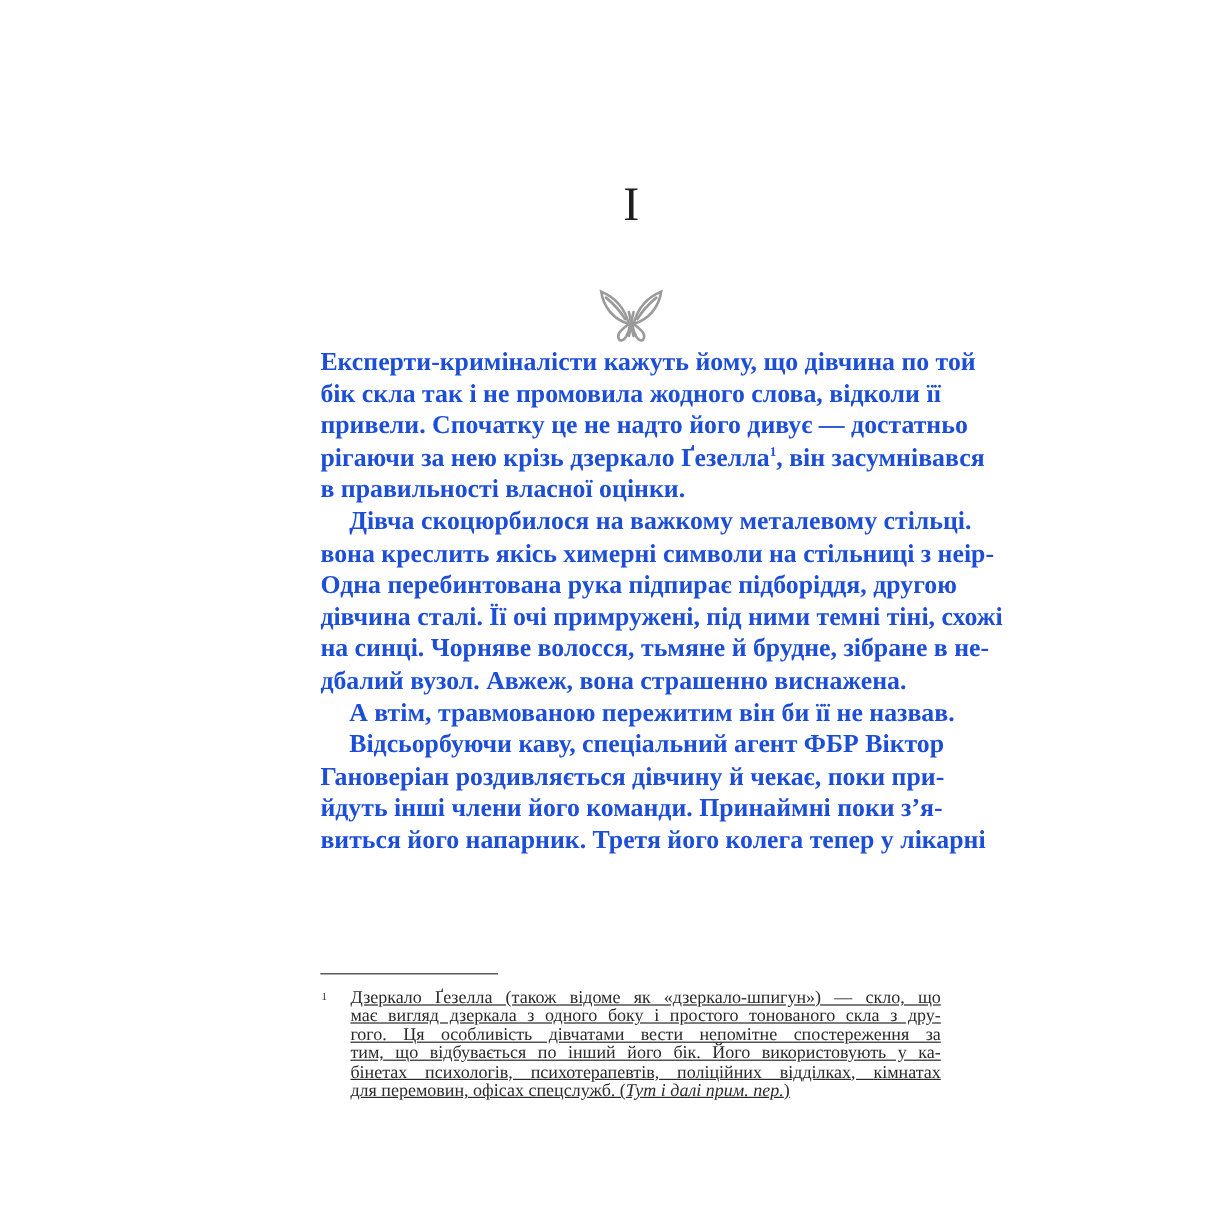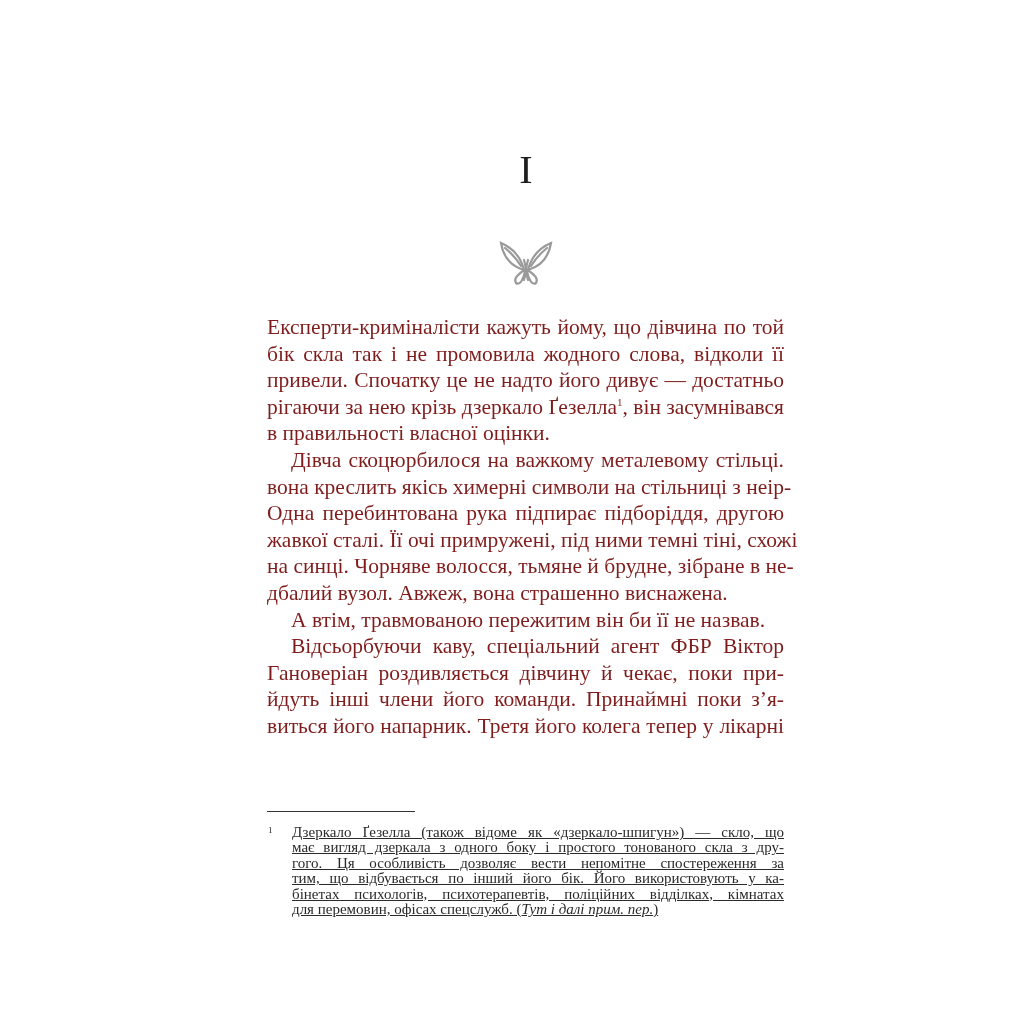--- a/index.html
+++ b/index.html
@@ -5,23 +5,23 @@
     html, body { margin: 0; padding: 0; background: #ffffff; }
     body { width: 1024px; height: 1024px; position: relative; overflow: hidden; }
     .page { position: absolute; left: 0; top: 0; width: 1024px; height: 1024px; background: #fff; }
     .chapter-num {
       position: absolute; left: 0; width: 1052px; top: 146px; text-align: center;
       font-family: "Liberation Serif", "DejaVu Serif", serif;
       font-size: 40px; color: #1e1e1e; line-height: 48px;
     }
     .ornament { position: absolute; left: 499px; top: 240px; width: 54px; height: 46px; }
     .body-text {
-      position: absolute; left: 267px; top: 314px; width: 517px;
+      position: absolute; left: 267px; top: 288px; width: 517px;
       font-family: "Liberation Serif", "DejaVu Serif", serif;
-      font-size: 21.5px; line-height: 26.6px; color: #7f1d1d;
+      font-size: 21.5px; line-height: 26.6px; color: #1d4ed8; font-weight: bold;
     }
     .body-line { display: block; white-space: nowrap; text-align: justify; text-align-last: justify; height: 26.6px; }
     .body-line.last { text-align-last: left; }
     .body-line.indent { padding-left: 24px; }
     sup.fn-ref { font-size: 11px; vertical-align: 8px; line-height: 0; }
     .fn-rule { position: absolute; left: 267px; top: 811px; width: 148px; height: 0; border-top: 1px solid #333; }
     .footnote {
       position: absolute; left: 267px; top: 825px; width: 517px;
       font-family: "Liberation Serif", "DejaVu Serif", serif;
       font-size: 15px; line-height: 15.4px; color: #2a2a2a;
@@ -54,37 +54,37 @@
 
   <div class="body-text">
     <span class="body-line">Експерти-криміналісти кажуть йому, що дівчина по той</span>
     <span class="body-line">бік скла так і не промовила жодного слова, відколи її</span>
     <span class="body-line">привели. Спочатку це не надто його дивує — достатньо</span>
     <span class="body-line"><span>рігаючи за нею крізь дзеркало Ґезелла</span><sup class="fn-ref">1</sup><span>, він засумнівався</span></span>
     <span class="body-line last">в правильності власної оцінки.</span>
     <span class="body-line indent">Дівча скоцюрбилося на важкому металевому стільці.</span>
     <span class="body-line">вона креслить якісь химерні символи на стільниці з неір-</span>
     <span class="body-line">Одна перебинтована рука підпирає підборіддя, другою</span>
-    <span class="body-line">жавкої сталі. Її очі примружені, під ними темні тіні, схожі</span>
+    <span class="body-line">дівчина сталі. Її очі примружені, під ними темні тіні, схожі</span>
     <span class="body-line">на синці. Чорняве волосся, тьмяне й брудне, зібране в не-</span>
     <span class="body-line last">дбалий вузол. Авжеж, вона страшенно виснажена.</span>
     <span class="body-line indent last">А втім, травмованою пережитим він би її не назвав.</span>
     <span class="body-line indent">Відсьорбуючи каву, спеціальний агент ФБР Віктор</span>
     <span class="body-line">Гановеріан роздивляється дівчину й чекає, поки при-</span>
     <span class="body-line">йдуть інші члени його команди. Принаймні поки з’я-</span>
     <span class="body-line">виться його напарник. Третя його колега тепер у лікарні</span>
   </div>
 
   <div class="fn-rule"></div>
 
   <div class="footnote">
     <span class="fn-marker">1</span>
     <div class="fn-body">
       <span class="fn-line">Дзеркало Ґезелла (також відоме як «дзеркало-шпигун») — скло, що</span>
       <span class="fn-line">має вигляд дзеркала з одного боку і простого тонованого скла з дру-</span>
-      <span class="fn-line">гого. Ця особливість дозволяє вести непомітне спостереження за</span>
+      <span class="fn-line">гого. Ця особливість дівчатами вести непомітне спостереження за</span>
       <span class="fn-line">тим, що відбувається по інший його бік. Його використовують у ка-</span>
       <span class="fn-line">бінетах психологів, психотерапевтів, поліційних відділках, кімнатах</span>
       <span class="fn-line last"><span>для перемовин, офісах спецслужб. (</span><span class="it">Тут і далі прим. пер.</span><span>)</span></span>
     </div>
   </div>
 
 </div>
 
 </body></html>

